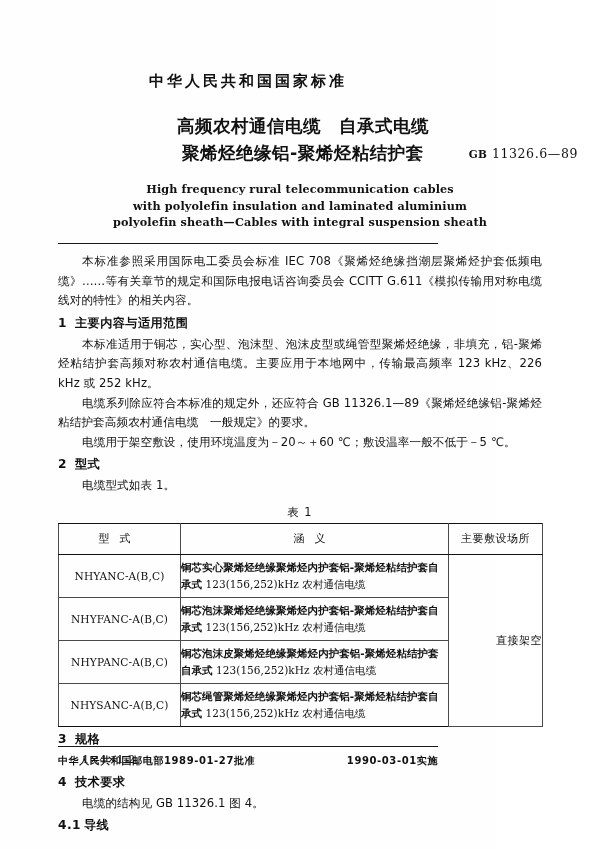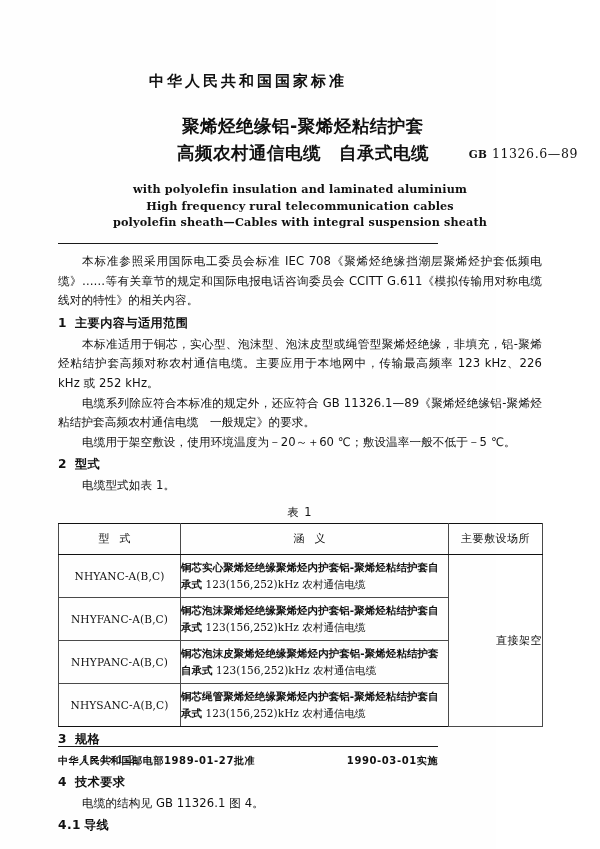--- a/index.html
+++ b/index.html
@@ -200,31 +200,31 @@
   }
 </style>
 </head>
 <body>
 
 <div class="page">
 
   <div class="national-standard-line">中华人民共和国国家标准</div>
 
   <div class="title-block">
+    <div class="title-cn">高频农村通信电缆　自承式电缆</div>
     <div class="title-cn">聚烯烃绝缘铝-聚烯烃粘结护套</div>
-    <div class="title-cn">高频农村通信电缆　自承式电缆</div>
 
     <div class="std-number">
       <span class="gb">GB</span>
       <span>11326.6—89</span>
     </div>
 
     <div class="title-en">
+      <div>High frequency rural telecommunication cables</div>
       <div>with polyolefin insulation and laminated aluminium</div>
-      <div>High frequency rural telecommunication cables</div>
       <div>polyolefin sheath—Cables with integral suspension sheath</div>
     </div>
   </div>
 
   <div class="rule-top"></div>
 
   <div class="content">
 
     <p class="para indent">本标准参照采用国际电工委员会标准 IEC 708《聚烯烃绝缘挡潮层聚烯烃护套低频电缆》……等有关章节的规定和国际电报电话咨询委员会 CCITT G.611《模拟传输用对称电缆线对的特性》的相关内容。</p>
 

